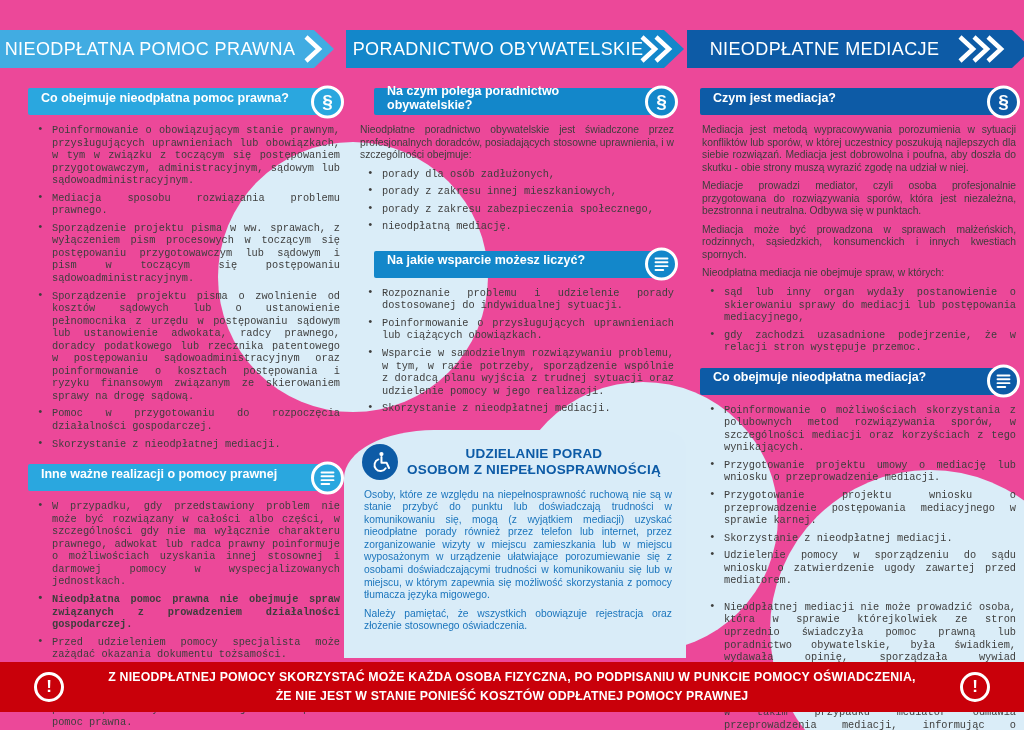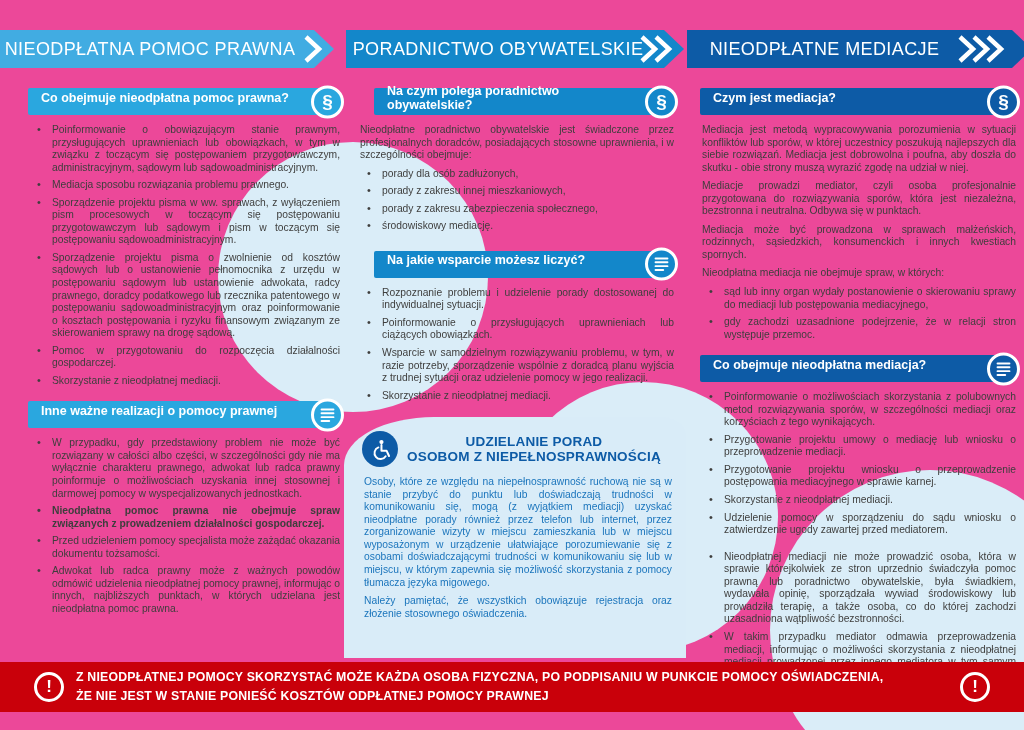--- a/index.html
+++ b/index.html
@@ -46,40 +46,40 @@
   .rc1 .circle-icon { background:#2aa7df; }
   .rc2 .circle-icon { background:#1387ca; }
   .rc3 .circle-icon { background:#0d5ba6; }
 
   .spacer-top { height:58px; }          
 
   
   .para, .bullets li { color:#3e3e3d; font-size:10.3px; line-height:1.22; text-align:justify; }
   .para { margin:0 0 6px 2px; }
   .bullets { list-style:none; margin-bottom:4px; }
-  .bullets li { position:relative; padding-left:24px; margin-bottom:5px; }
+  .bullets li { position:relative; padding-left:24px; margin-bottom:5px;font-family:Liberation Mono, monospace; }
   .bullets li::before { content:"\2022"; position:absolute; left:9px; top:-1px; font-size:11px; }
   .bullets li.bold { font-weight:bold; }
   .gap { height:9px; }
 
   
   .dis-panel { background:#d9ecf8; margin:6px -12px 0 -14px; padding:14px 14px 10px 18px;
                border-top-left-radius:90px 48px; border-top-right-radius:26px 18px; flex:1; }
   .dis-head { display:flex; align-items:center; gap:9px; margin-bottom:9px; }
   .dis-badge { flex:0 0 36px; width:36px; height:36px; border-radius:50%; background:#0d5ba6;
                display:flex; align-items:center; justify-content:center; }
   .dis-title { color:#0d5ba6; font-weight:bold; font-size:13.5px; line-height:1.15; letter-spacing:.2px;text-align:center; }
   .dis-panel .para { color:#1b75bc; }
 
   
   .banner { position:absolute; left:0; right:0; top:662px; height:50px; background:#c9000a;
             display:flex; align-items:center; justify-content:space-between;
             padding:0 34px; z-index:3; }
   .banner-text { flex:1; color:#fff; font-weight:bold; font-size:12.3px; line-height:1.55;
-                 letter-spacing:.2px; padding:0 12px; }
+                 text-align:center; letter-spacing:.2px; padding:0 12px; }
   .excl { flex:0 0 30px; width:30px; height:30px; border:3px solid #fff; border-radius:50%;
           color:#fff; font-weight:bold; font-size:17px;
           display:flex; align-items:center; justify-content:center; }
 </style>
 </head>
 <body>
 
 <div class="page">
 
   <div class="bg-circle bg-a"></div>
@@ -148,21 +148,21 @@
     <div class="spacer-top"></div>
     <div class="ribbon rc2" style="margin-left:16px">
       <span>Na czym polega poradnictwo obywatelskie?</span>
       <span class="circle-icon">§</span>
     </div>
     <p class="para">Nieodpłatne poradnictwo obywatelskie jest świadczone przez profesjonalnych doradców, posiadających stosowne uprawnienia, i w szczególności obejmuje:</p>
     <ul class="bullets">
       <li>porady dla osób zadłużonych,</li>
       <li>porady z zakresu innej mieszkaniowych,</li>
       <li>porady z zakresu zabezpieczenia społecznego,</li>
-      <li>środowiskowy mediację.</li>
+      <li>nieodpłatną mediację.</li>
     </ul>
     <div class="gap"></div>
     <div class="ribbon rc2" style="margin-left:16px">
       <span>Na jakie wsparcie możesz liczyć?</span>
       <span class="circle-icon">
         <svg viewBox="0 0 20 20" width="17" height="17">
             <g stroke="#fff" stroke-width="2.3" stroke-linecap="round">
               <line x1="3" y1="3.5" x2="17" y2="3.5"></line>
               <line x1="3" y1="8" x2="17" y2="8"></line>
               <line x1="3" y1="12.5" x2="17" y2="12.5"></line>

